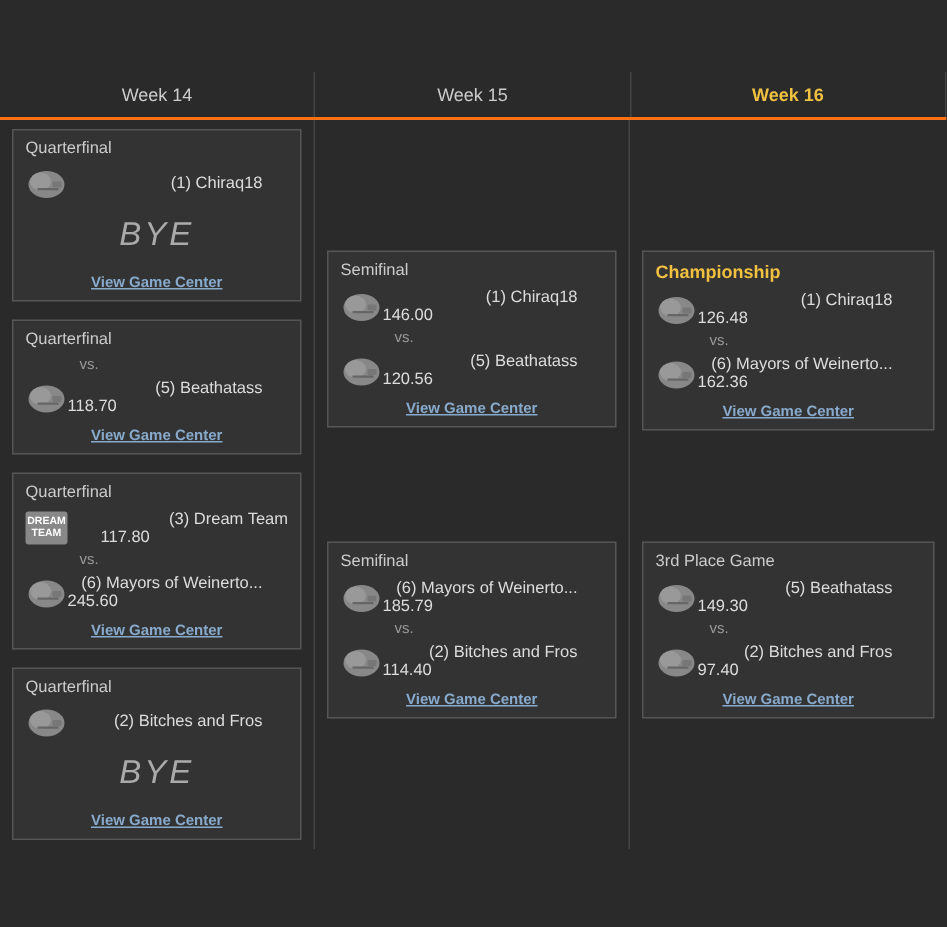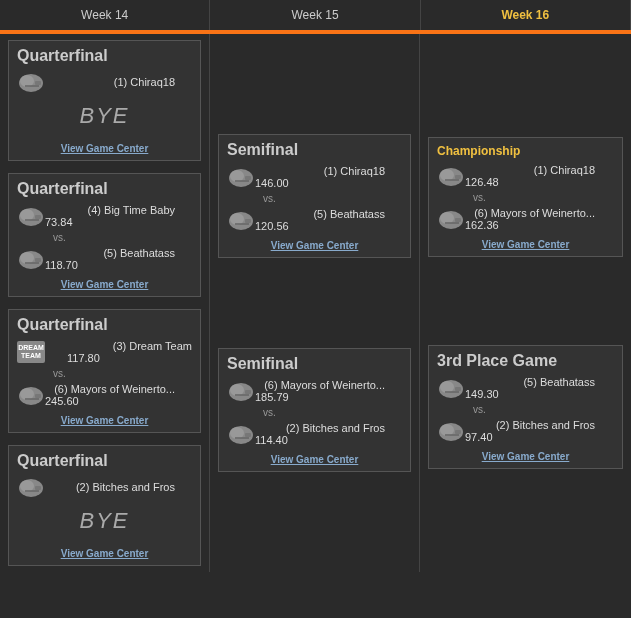--- a/index.html
+++ b/index.html
@@ -11,21 +11,22 @@
       width: 631px;
     }
 
     .bracket-container {
       display: flex;
       flex-direction: column;
     }
 
     .header-row {
       display: flex;
-      border-bottom: 4px solid #f97316;
+      border-bottom: 2px solid #f97316;
+      margin-top: 48px;
     }
 
     .header-cell {
       flex: 1;
       text-align: center;
       padding: 8px 4px;
       font-size: 12px;
       color: #ccc;
       border-right: 1px solid #444;
     }
@@ -55,22 +56,22 @@
     
     .matchup-card {
       background: #333;
       border: 1px solid #555;
       margin: 6px 8px;
       padding: 6px 8px;
     }
 
     .round-label {
       color: #ccc;
-      font-size: 16px;
-      font-weight: bold;
+      font-size: 11px;
+      font-weight: normal;
       margin-bottom: 4px;
     }
 
     .team-row {
       display: flex;
       align-items: center;
       padding: 2px 0;
     }
 
     .team-info {
@@ -182,32 +183,20 @@
           </div>
         </div>
         <div class="bye-block">
           <div class="bye-text">BYE</div>
         </div>
         <div class="view-game">View Game Center</div>
       </div>
 
       <div class="matchup-card">
         <div class="round-label">Quarterfinal</div>
-        <div class="team-row">
-          <svg class="helmet-img" viewBox="0 0 28 22">
-            <ellipse cx="14" cy="12" rx="12" ry="9" fill="#888"></ellipse>
-            <ellipse cx="10" cy="10" rx="7" ry="6" fill="#999"></ellipse>
-            <rect x="18" y="10" width="6" height="4" rx="1" fill="#777"></rect>
-            <line x1="8" y1="15" x2="22" y2="15" stroke="#666" stroke-width="1.5"></line>
-          </svg>
-          <div class="team-info">
-            <div class="team-name"><span>(4)</span> <span>Big Time Baby</span></div>
-            <div class="team-score">73.84</div>
-          </div>
-        </div>
         <div class="vs-label">vs.</div>
         <div class="team-row">
           <svg class="helmet-img" viewBox="0 0 28 22">
             <ellipse cx="14" cy="12" rx="12" ry="9" fill="#888"></ellipse>
             <ellipse cx="10" cy="10" rx="7" ry="6" fill="#999"></ellipse>
             <rect x="18" y="10" width="6" height="4" rx="1" fill="#777"></rect>
             <line x1="8" y1="15" x2="22" y2="15" stroke="#666" stroke-width="1.5"></line>
           </svg>
           <div class="team-info">
             <div class="team-name"><span>(5)</span> <span>Beathatass</span></div>

